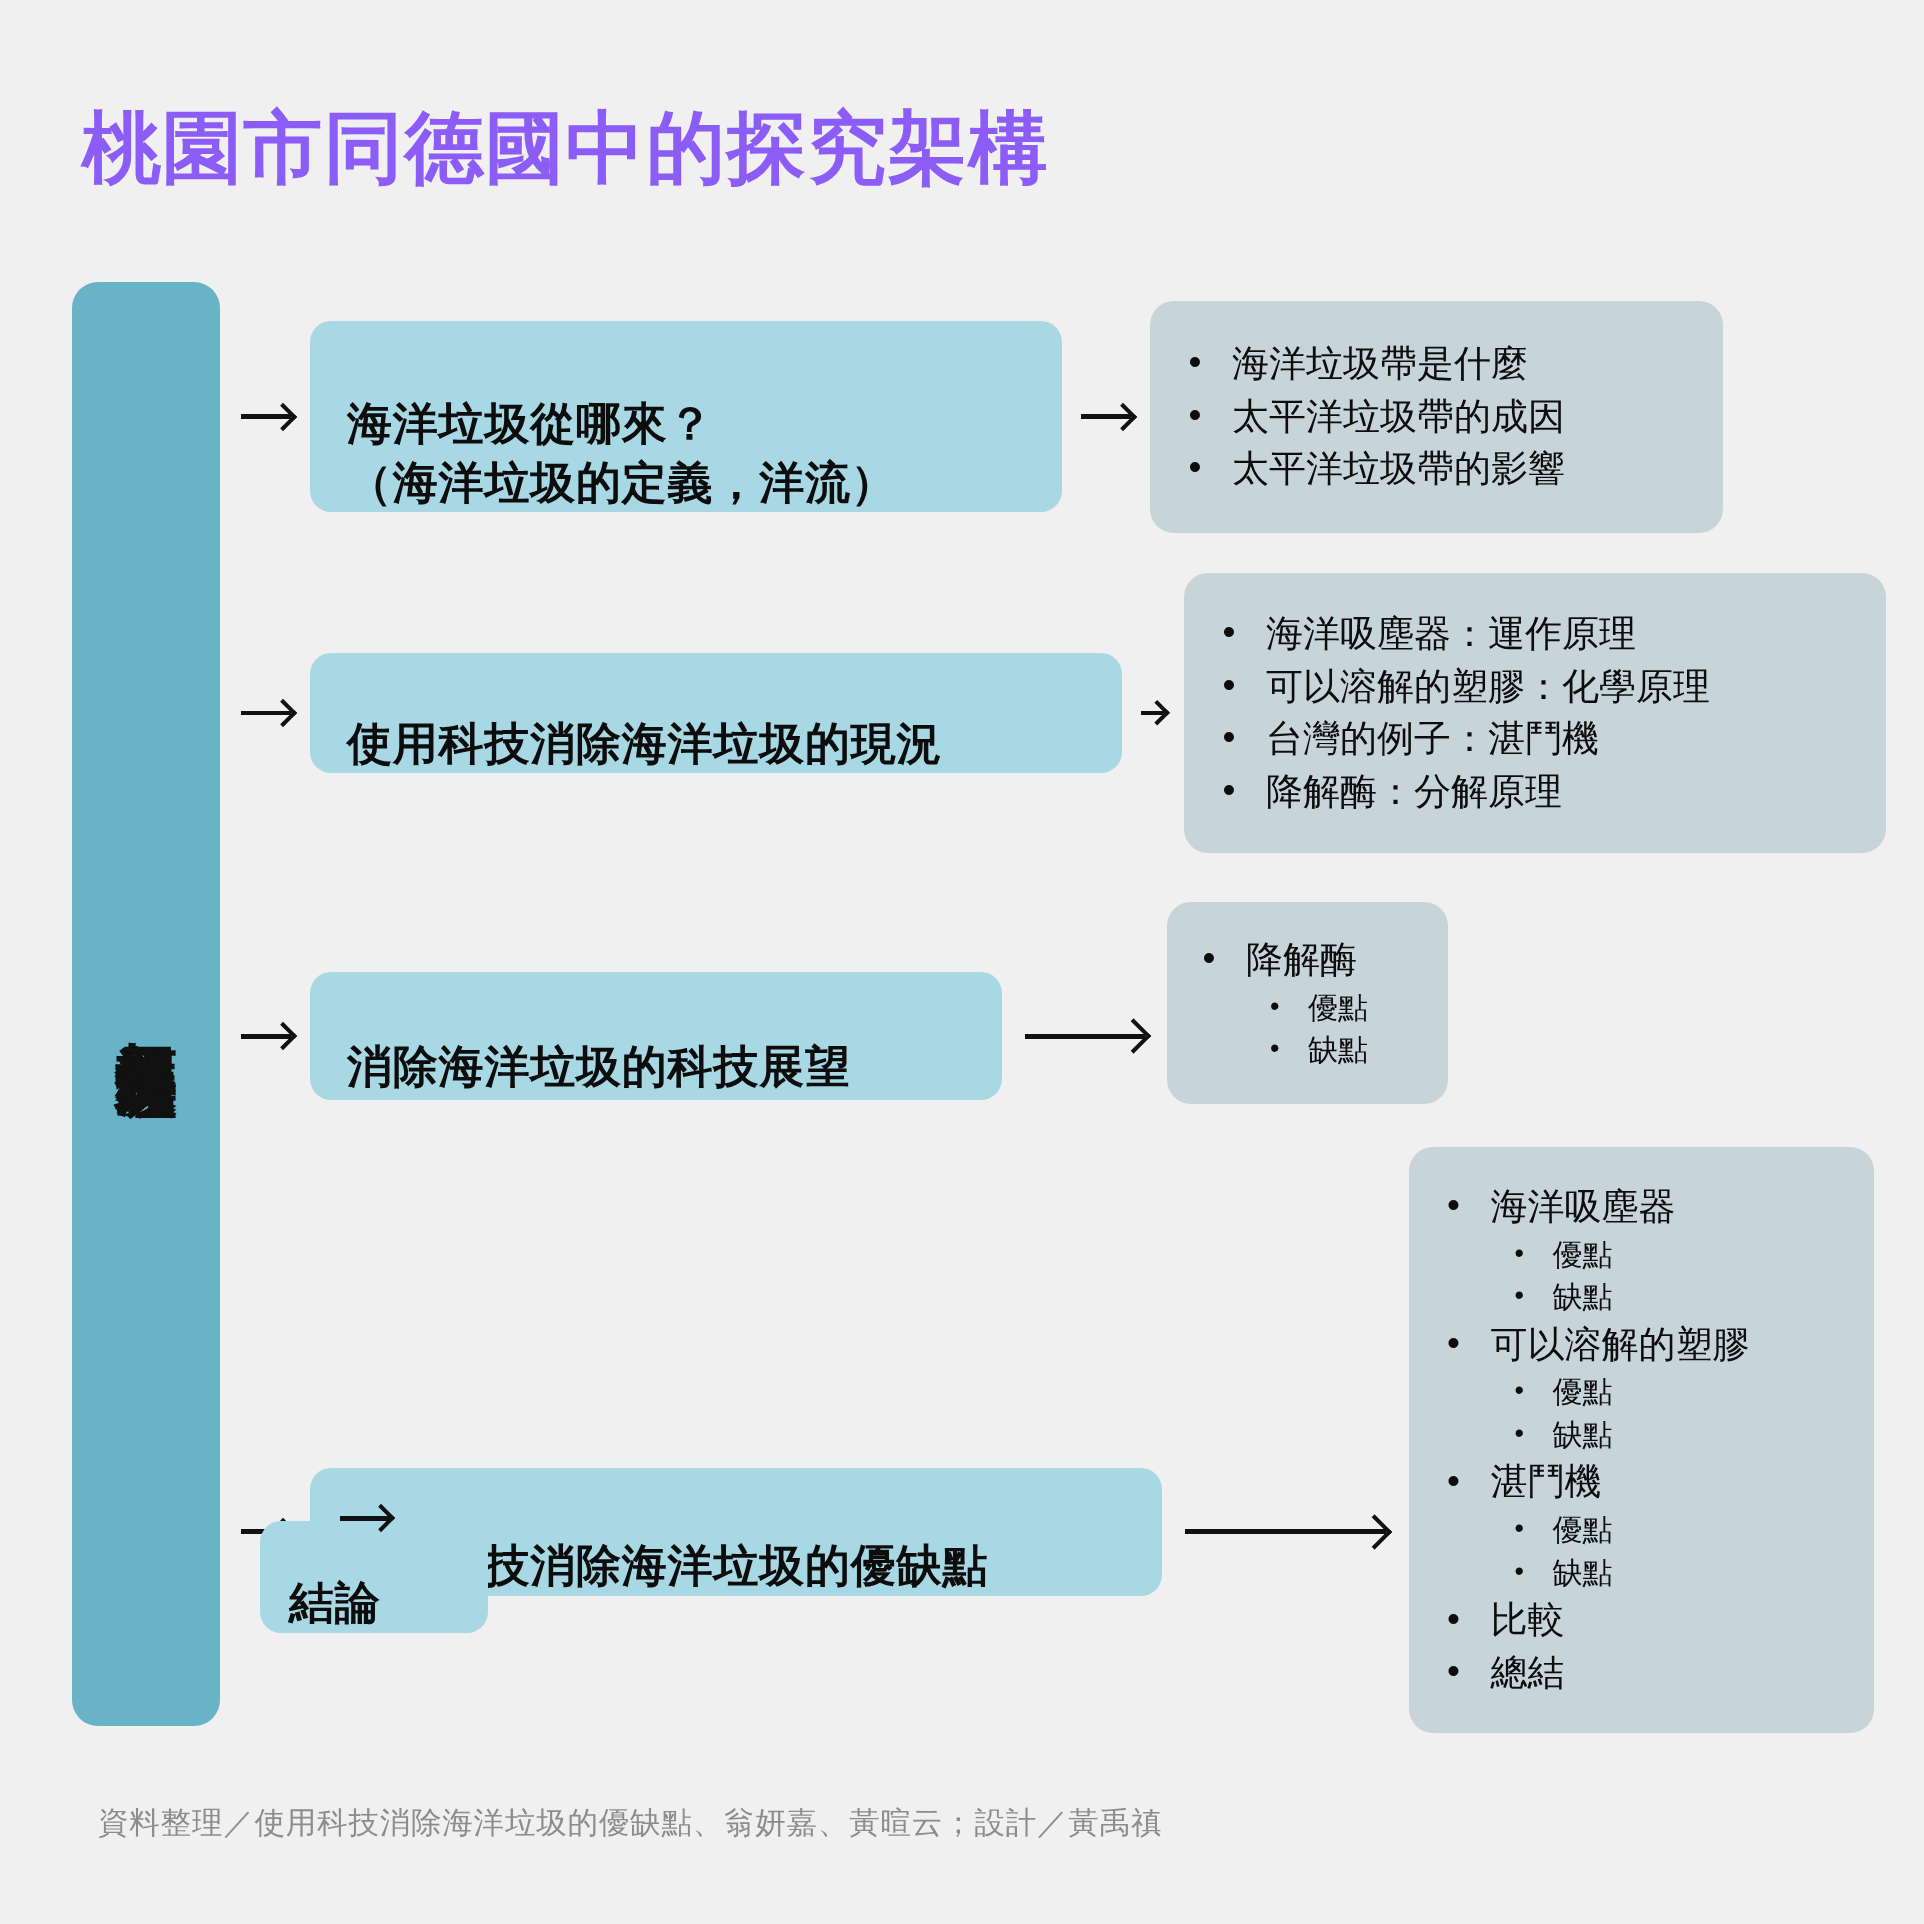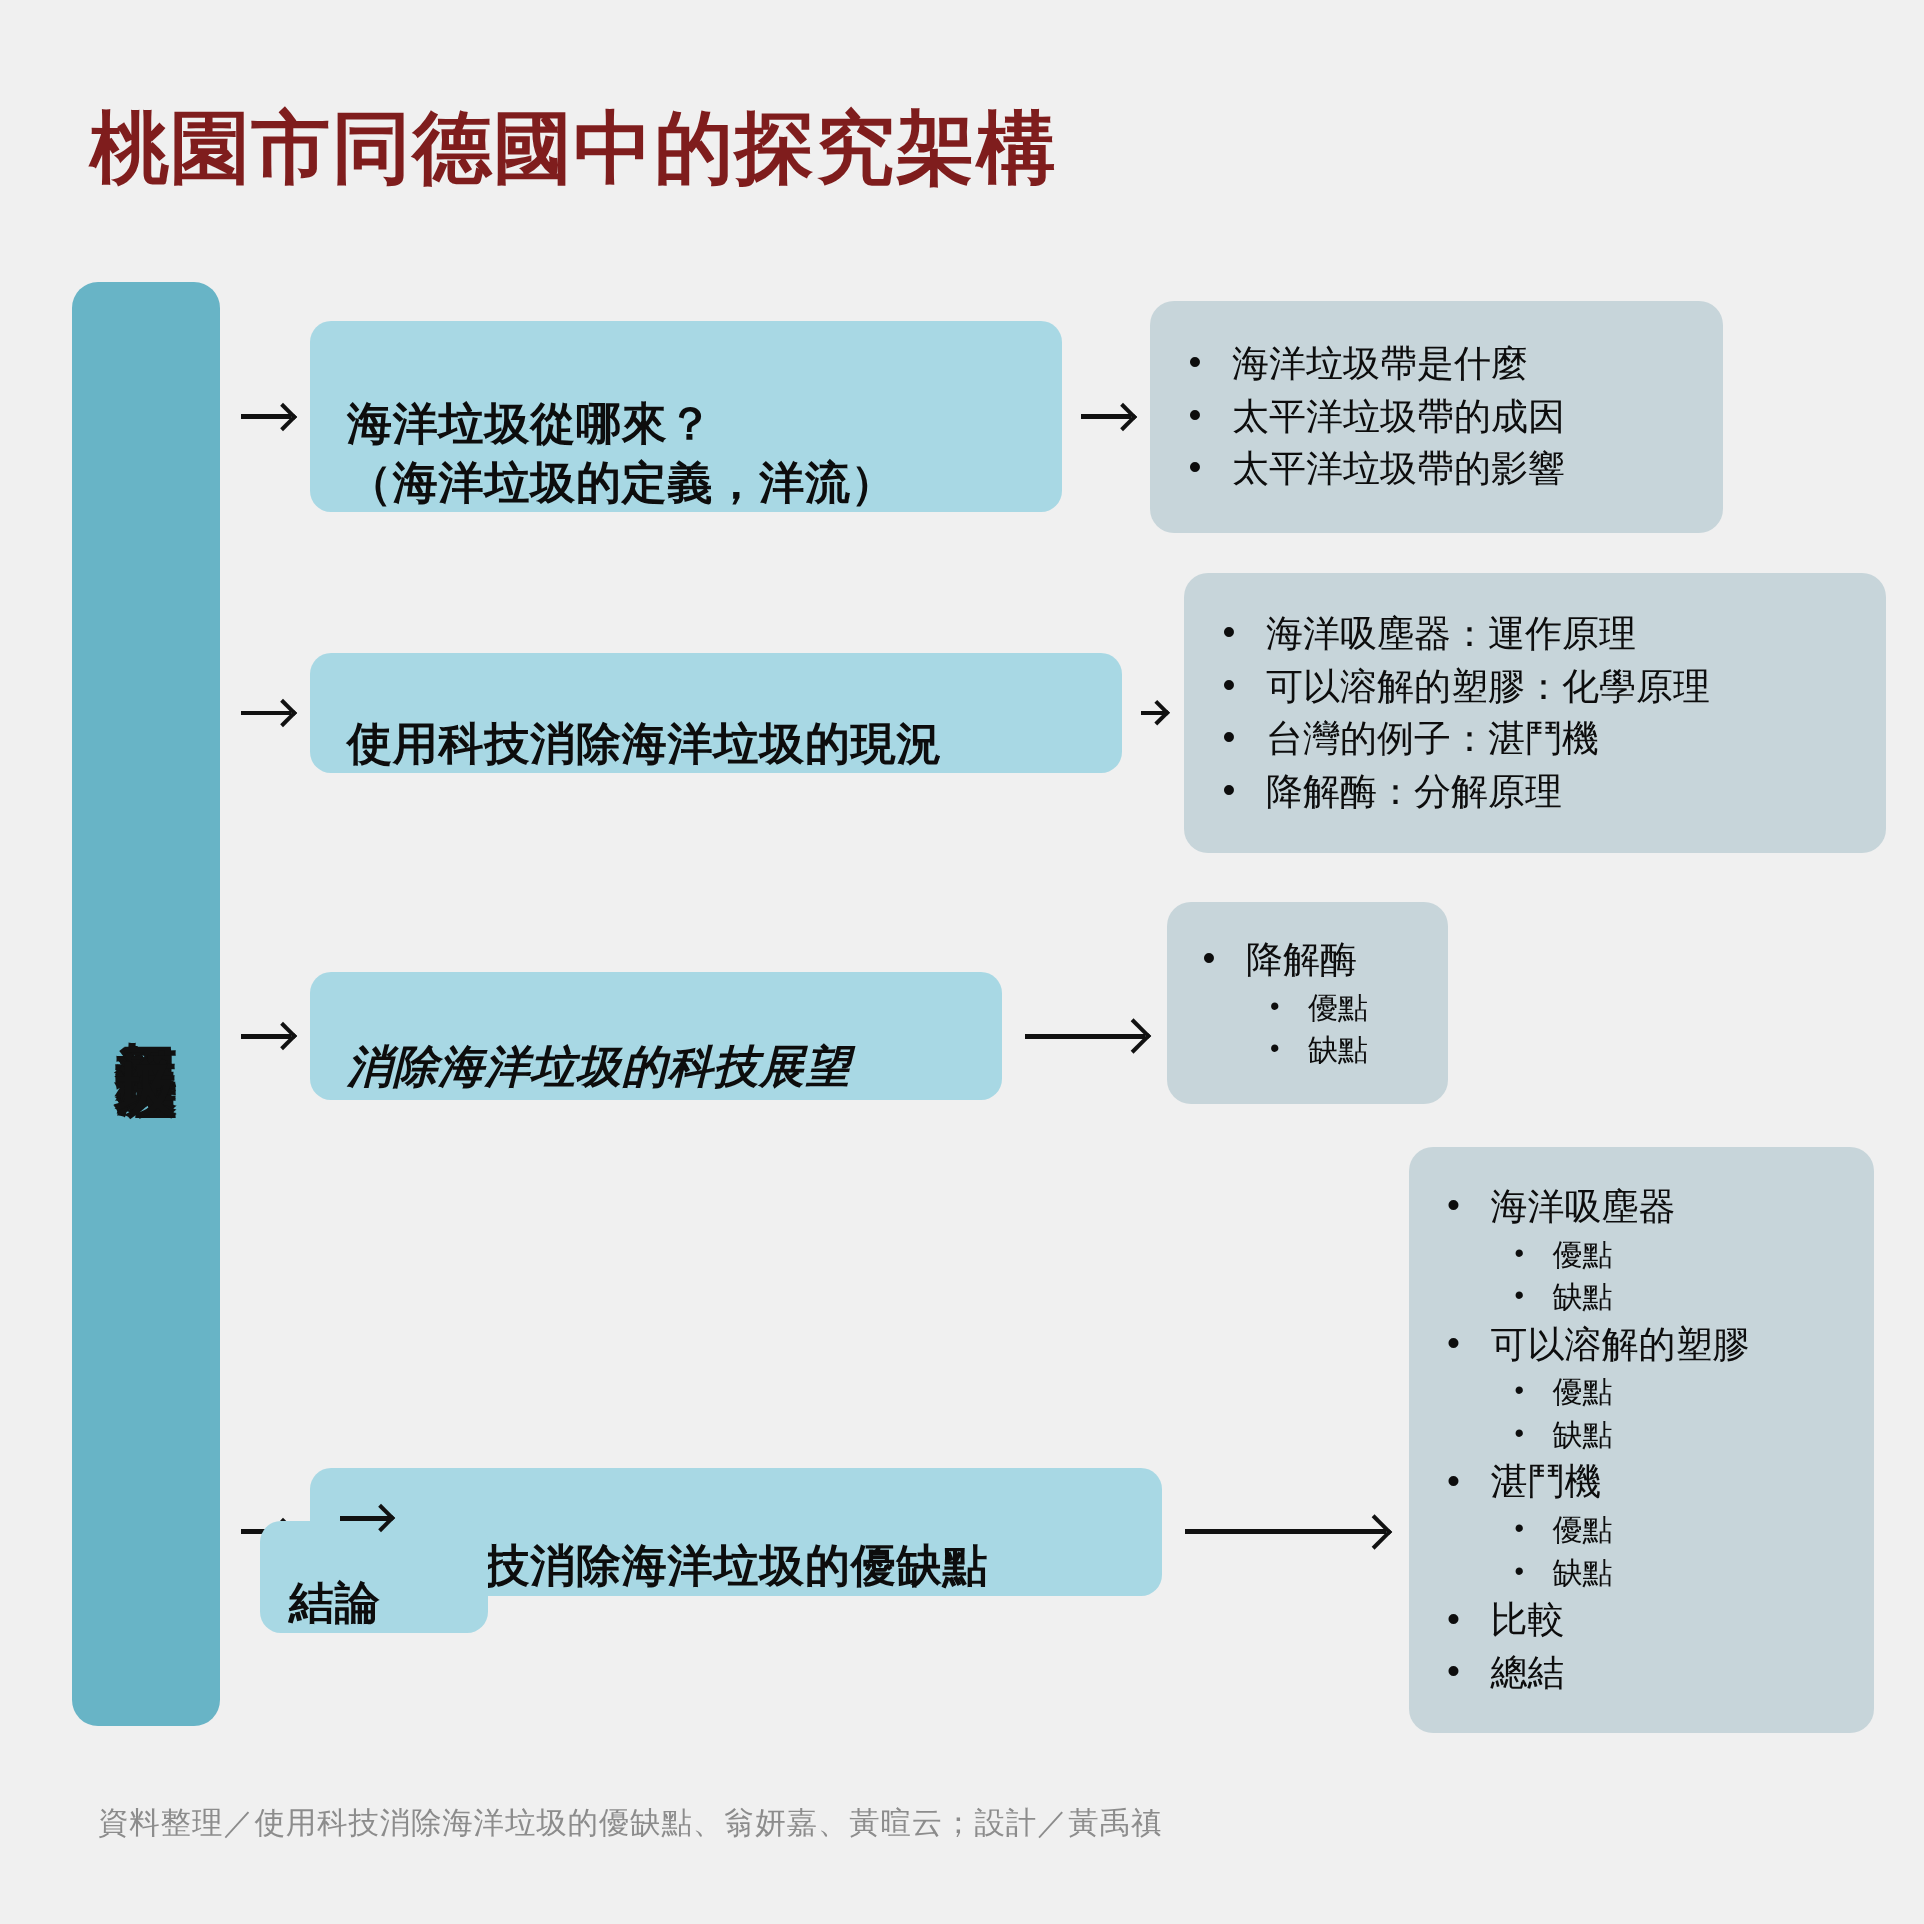--- a/index.html
+++ b/index.html
@@ -12,26 +12,26 @@
     height: 1925px;
     font-family: "Liberation Sans", "DejaVu Sans", sans-serif;
     color: #111111;
     overflow: hidden;
     position: relative;
   }
 
   
   .page-title {
     position: absolute;
-    left: 90px;
+    left: 82px;
     top: 96px;
     font-size: 79px;
     font-weight: 700;
     letter-spacing: 1.6px;
-    color: #7f1d1d;
+    color: #8b5cf6;
     white-space: nowrap;
   }
 
   
   .spine {
     position: absolute;
     left: 72px;
     top: 282px;
     width: 148px;
     height: 1444px;
@@ -191,21 +191,21 @@
       <li>可以溶解的塑膠：化學原理</li>
       <li>台灣的例子：湛鬥機</li>
       <li>降解酶：分解原理</li>
     </ul>
   </div>
 </div>
 
 <div class="row" style="left:241px; top:902px;">
   <div style="display:flex; align-items:center; margin-top:67px;">
     <span class="arrow short"></span>
-    <div class="topic" style="margin-left:19px; width:618px; height:120px; padding:4px 37px;font-style:italic;">
+    <div class="topic" style="margin-left:19px; width:618px; height:120px; padding:4px 37px;">
       <div class="topic-text">消除海洋垃圾的科技展望</div>
     </div>
     <span class="arrow mid" style="margin-left:22.5px;"></span>
   </div>
   <div class="card" style="margin-left:22.5px; width:281px; padding:32px 29px;">
     <ul>
       <li>降解酶</li>
       <li class="sub">優點</li>
       <li class="sub">缺點</li>
     </ul>

